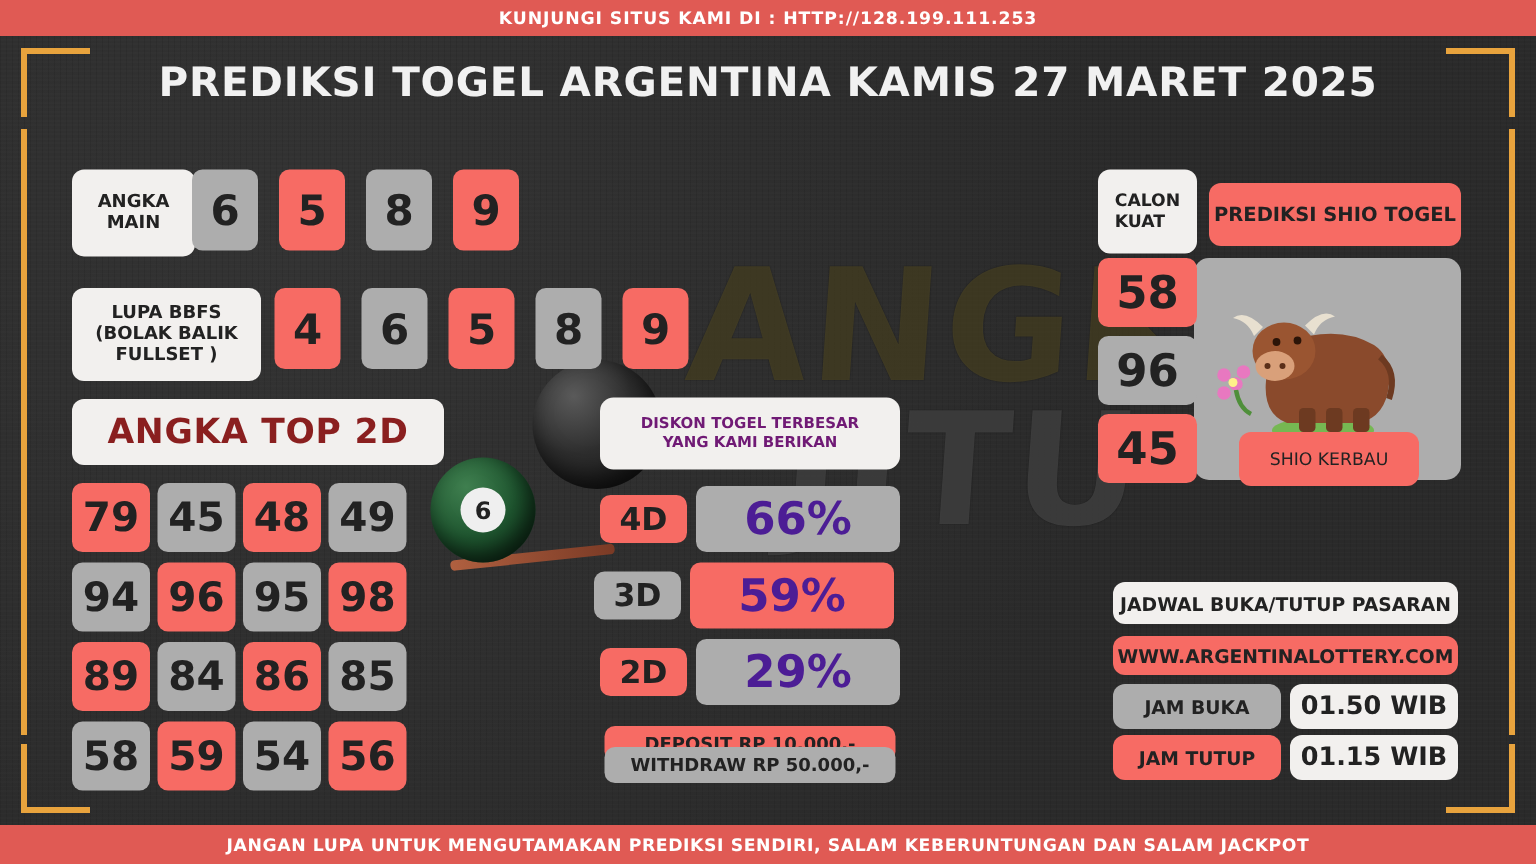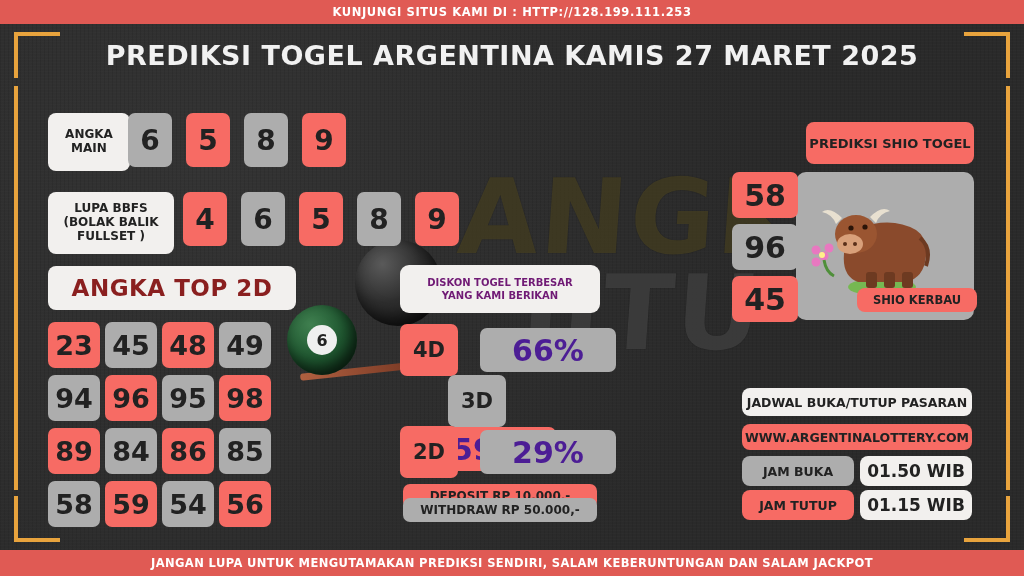--- a/index.html
+++ b/index.html
@@ -146,21 +146,21 @@
   }
 
   
   .disk-head{
     position:absolute; left:400px; top:265px; width:200px; height:48px;
     background:#f2f0ee; border-radius:9px;
     display:flex;flex-direction:column;align-items:center;justify-content:center;
     font-size:10px; font-weight:bold; color:#701a75; line-height:1.3; z-index:4;
   }
   .disk-row{ position:absolute; display:flex; align-items:center; z-index:4;}
-  .disk-key{ width:58px; height:52px; font-size:21px; margin-right:22px;}
+  .disk-key{ width:58px; height:32px; font-size:21px; margin-right:6px;}
   .disk-val{ width:136px; height:44px; font-size:30px; color:#4c1d95;}
   .promo{
     position:absolute; width:194px; height:24px; border-radius:7px;
     font-size:12px; font-weight:bold; color:#222;
     display:flex;align-items:center;justify-content:center; z-index:4;
   }
 
   
   .calon-label{
     position:absolute; left:732px; top:113px; width:66px; height:56px;
@@ -175,24 +175,24 @@
     font-size:13px; font-weight:bold; color:#222; z-index:4;
   }
   .calon-num{
     position:absolute; left:732px; width:66px; height:46px; font-size:30px; z-index:4;
   }
   .shio-panel{
     position:absolute; left:796px; top:172px; width:178px; height:148px;
     background:#adadad; border-radius:10px; z-index:3;
   }
   .shio-badge{
-    position:absolute; left:826px; top:288px; width:120px; height:24px;
+    position:absolute; left:826px; top:288px; width:120px; height:36px;
     background:#f76b64; border-radius:8px;
     display:flex;align-items:center;justify-content:center;
-    font-size:11.5px; font-weight:bold; color:#222; z-index:4;margin-left:31px;
+    font-size:11.5px; font-weight:normal; color:#222; z-index:4;
   }
   .rbox{
     position:absolute; border-radius:8px;
     display:flex;align-items:center;justify-content:center;
     font-weight:bold; color:#222; z-index:4;
   }
   #jadwal{ left:742px; top:388px; width:230px; height:28px; font-size:12.5px;}
   #weburl{ left:742px; top:424px; width:230px; height:26px; font-size:12.5px;}
   #jam-buka-lbl{ left:742px; top:456px; width:112px; height:30px; font-size:12.5px;}
   #jam-buka-val{ left:860px; top:456px; width:112px; height:30px; font-size:17px;}
@@ -255,21 +255,21 @@
     <div class="chip grey num-cell">6</div>
     <div class="chip red num-cell">5</div>
     <div class="chip grey num-cell">8</div>
     <div class="chip red num-cell">9</div>
   </div>
 
   <div class="lbl-box" id="top2d-label">ANGKA TOP 2D</div>
 
   <div class="grid2d">
     <div class="r">
-      <div class="chip red c">23</div>
+      <div class="chip red c">79</div>
       <div class="chip grey c">45</div>
       <div class="chip red c">48</div>
       <div class="chip grey c">49</div>
     </div>
     <div class="r">
       <div class="chip grey c">94</div>
       <div class="chip red c">96</div>
       <div class="chip grey c">95</div>
       <div class="chip red c">98</div>
     </div>
@@ -289,32 +289,38 @@
 
   <div class="disk-head">
     <div>DISKON TOGEL TERBESAR</div>
     <div>YANG KAMI BERIKAN</div>
   </div>
 
   <div class="disk-row" style="left:400px; top:324px;">
     <div class="chip red disk-key">4D</div>
     <div class="chip grey disk-val">66%</div>
   </div>
-  <div class="disk-row" style="left:420px; top:375px;flex-direction:column;">
+  <div class="disk-row" style="left:396px; top:375px;">
     <div class="chip grey disk-key">3D</div>
     <div class="chip red disk-val">59%</div>
   </div>
   <div class="disk-row" style="left:400px; top:426px;">
     <div class="chip red disk-key">2D</div>
     <div class="chip grey disk-val">29%</div>
   </div>
 
   <div class="promo red" style="left:403px; top:474px;margin-top:10px;">DEPOSIT RP 10.000,-</div>
   <div class="promo grey" style="left:403px; top:498px;">WITHDRAW RP 50.000,-</div>
 
+  <div class="calon-label">
+    <div>
+      <div>CALON</div>
+      <div>KUAT</div>
+    </div>
+  </div>
   <div class="shio-title">PREDIKSI SHIO TOGEL</div>
 
   <div class="chip red calon-num" style="top:172px;">58</div>
   <div class="chip grey calon-num" style="top:224px;">96</div>
   <div class="chip red calon-num" style="top:276px;">45</div>
 
   <div class="shio-panel">
     <svg width="178" height="148" viewBox="0 0 178 148">
 
       <ellipse cx="86" cy="115" rx="34" ry="9" fill="#76b852"></ellipse>

